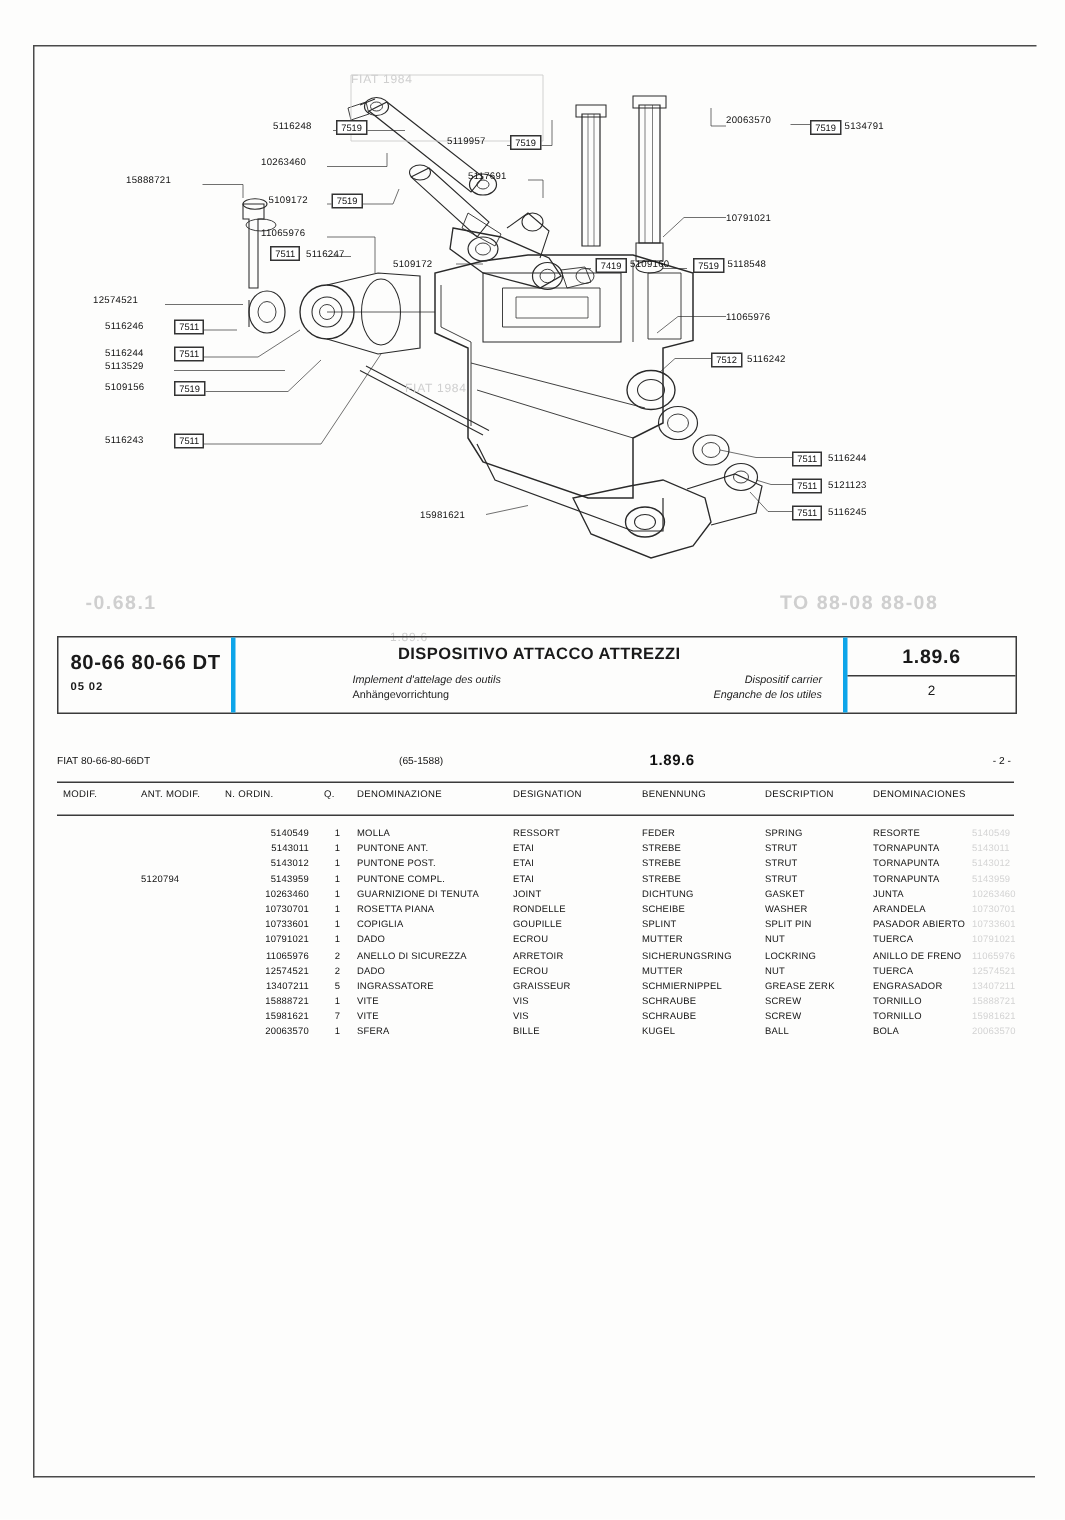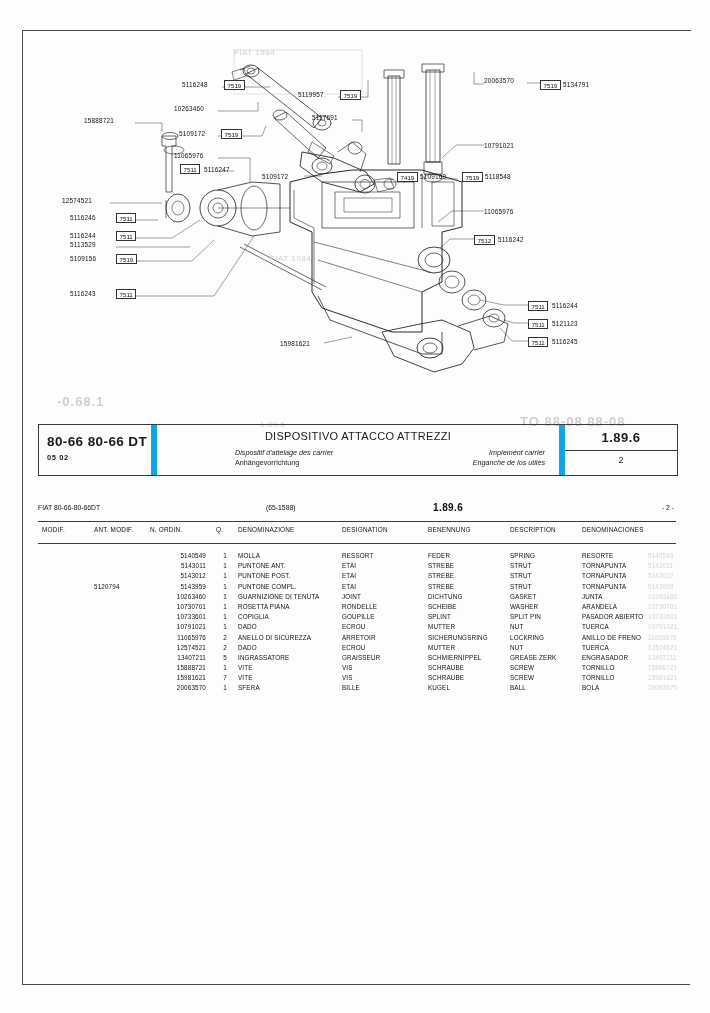--- a/index.html
+++ b/index.html
@@ -77,21 +77,21 @@
   
   .titleblock {
     position: absolute;
     left: 38px; top: 424px;
     width: 638px; height: 50px;
     border: 1px solid #3b3b3b;
   }
   .tb-cell {
     position: absolute;
     top: 0; bottom: 0;
-    border-right: 6px solid #0ea5e9;
+    border-right: 3px solid #0ea5e9;
     box-sizing: border-box;
   }
   .tb-model { left: 0; width: 118px; }
   .tb-mid   { left: 118px; width: 408px; }
   .tb-code  { left: 526px; width: 112px; border-right: none; }
 
   .model-line {
     position: absolute;
     left: 8px; top: 9px;
     font-size: 13.5px;
@@ -103,21 +103,21 @@
     left: 8px; top: 28px;
     font-size: 7.5px;
     font-weight: bold;
     letter-spacing: 0.6px;
   }
   .mid-title {
     position: absolute;
     left: 0; right: 0; top: 5px;
     text-align: center;
     font-size: 11px;
-    font-weight: normal;
+    font-weight: bold;
     letter-spacing: 0.3px;
   }
   .mid-fr {
     position: absolute;
     left: 78px; top: 23px;
     font-size: 7.2px;
     font-style: italic;
     color: #222;
   }
   .mid-de {
@@ -355,21 +355,21 @@
         <path d="M506 291 L492 291 L482 288" stroke-width="0.45"></path>
         <path d="M506 309 L490 309 L478 296" stroke-width="0.45"></path>
         <path d="M302 311 L330 305" stroke-width="0.45"></path>
         <path d="M218 215 L300 258" stroke-width="0.7"></path>
         <path d="M222 212 L304 255" stroke-width="0.7"></path>
       </g>
     </svg>
 
     <div class="ghost small" style="left:212px;top:16px;">FIAT 1984</div>
     <div class="ghost" style="left:35px;top:362px;">-0.68.1</div>
-    <div class="ghost" style="left:498px;top:362px;margin-top:20px;">TO 88-08 88-08</div>
+    <div class="ghost" style="left:498px;top:362px;">TO 88-08 88-08</div>
     <div class="ghost small" style="left:248px;top:222px;">FIAT 1984</div>
     <div class="ghost small" style="left:238px;top:388px;">1.89.6</div>
 
     <div class="lbl" style="left:160px;top:49px;">5116248</div>
     <div class="boxlbl" style="left:202px;top:48px;">7519</div>
     <div class="lbl" style="left:152px;top:73px;">10263460</div>
     <div class="lbl" style="left:62px;top:85px;">15888721</div>
     <div class="lbl" style="left:157px;top:98px;">5109172</div>
     <div class="boxlbl" style="left:199px;top:97px;">7519</div>
     <div class="lbl" style="left:152px;top:120px;">11065976</div>
@@ -409,23 +409,23 @@
     <div class="lbl" style="left:258px;top:308px;">15981621</div>
   </div>
 
   <div class="titleblock">
     <div class="tb-cell tb-model">
       <div class="model-line">80-66 80-66 DT</div>
       <div class="model-sub">05 02</div>
     </div>
     <div class="tb-cell tb-mid">
       <div class="mid-title">DISPOSITIVO ATTACCO ATTREZZI</div>
-      <div class="mid-fr">Dispositif d'attelage des carrier</div>
+      <div class="mid-fr">Implement d'attelage des outils</div>
       <div class="mid-de">Anhängevorrichtung</div>
-      <div class="mid-en">Implement carrier</div>
+      <div class="mid-en">Dispositif carrier</div>
       <div class="mid-es">Enganche de los utiles</div>
     </div>
     <div class="tb-cell tb-code">
       <div class="code-top">1.89.6</div>
       <div class="code-div"></div>
       <div class="code-bot">2</div>
     </div>
   </div>
 
   <div class="doc-head">

